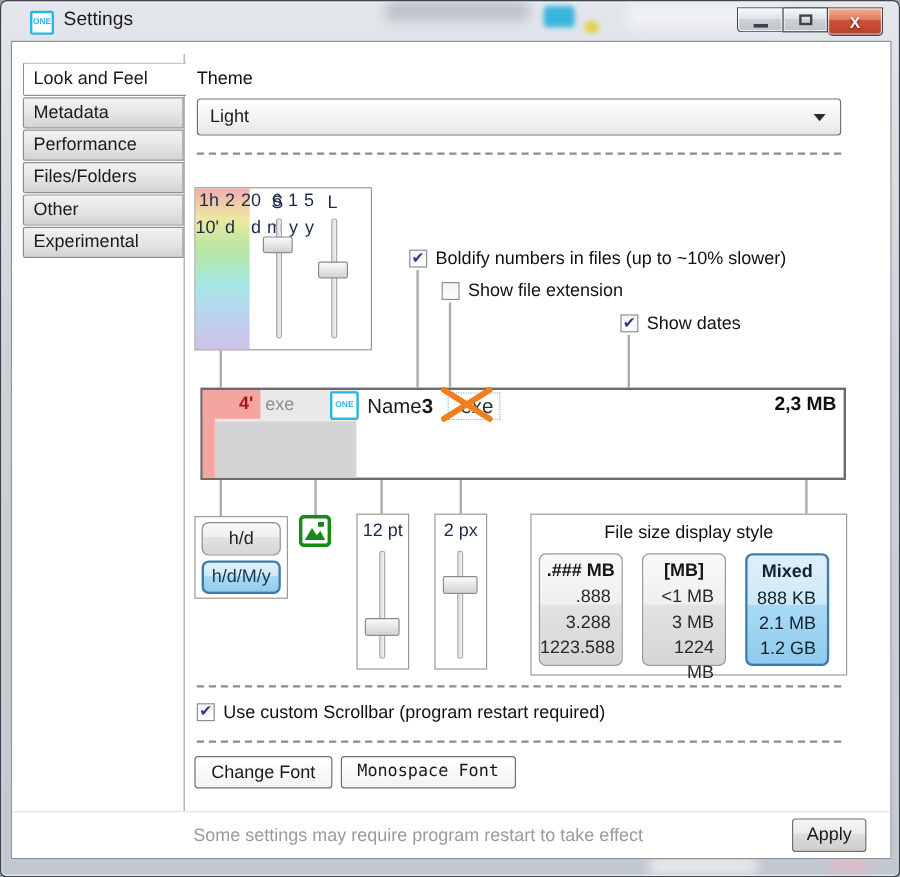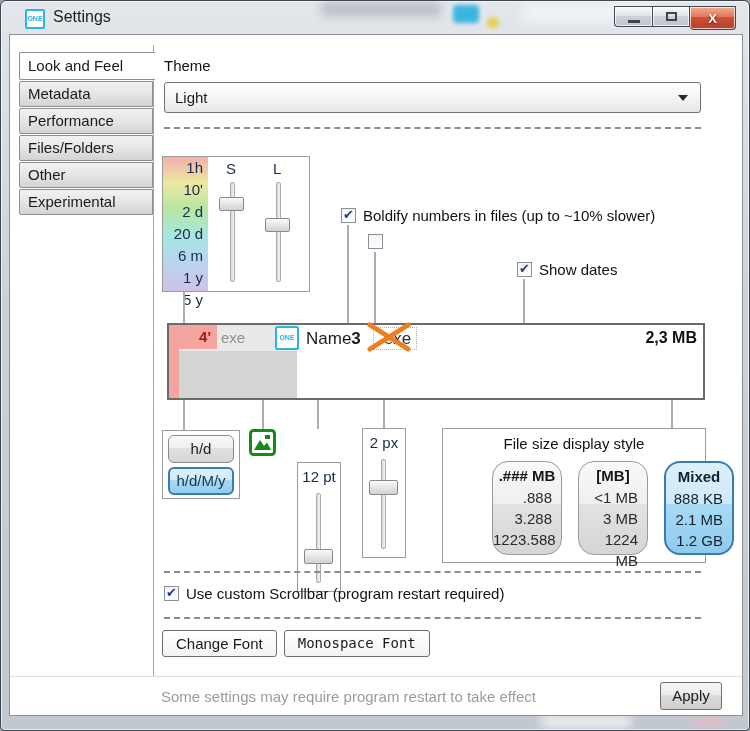--- a/index.html
+++ b/index.html
@@ -79,21 +79,21 @@
     position:absolute; right:12px; top:12px; width:0; height:0;
     border-left:5px solid transparent; border-right:5px solid transparent; border-top:6px solid #2a2a2a;
   }
   .dashed{ border-top:2px dashed #8c8c8c; height:0; }
 
   
   .palette{ left:161px; top:155px; width:148px; height:136px; border:1px solid #9b9b9b; background:#fff; }
   .rainbow{
     position:absolute; left:0; top:0; width:45px; height:134px;
     background:linear-gradient(#f2aeae 0%, #ece8a0 19%, #b6e6a4 39%, #a5e7e2 59%, #b9d4f0 79%, #d0c1e8 100%);
-    display:flex; flex-direction:column;
+    display:flex; flex-direction:row;
   }
   .rainbow span{ flex:1; font-size:15px; color:#1b2a4a; text-align:right; padding-right:5px; line-height:22px; }
   .slider-label{ position:absolute; top:3px; font-size:15px; color:#1b2a4a; }
   .vtrack{
     position:absolute; width:5px; background:linear-gradient(to right,#d8d8d8,#f4f4f4);
     border:1px solid #ababab; border-radius:2px;
   }
   .vthumb{
     position:absolute; height:14px; background:linear-gradient(#fafafa,#e8e8e8 45%,#d2d2d2);
     border:1px solid #8a8a8a; border-radius:2px;
@@ -139,24 +139,23 @@
     background:linear-gradient(#f9f9f9,#efefef 45%,#e2e2e2 46%,#d5d5d5);
     border:1px solid #8a8a8a; border-radius:6px;
   }
   .btn7.sel{
     background:linear-gradient(#e0f1fc,#cfe9f9 45%,#aadaf5 46%,#92ccee);
     border:2px solid #3a7cad; color:#16364e;
   }
   .slider-group-label{ position:absolute; top:5px; width:100%; text-align:center; font-size:15px; color:#1b2a4a; }
 
   .fs-btn{
-    position:absolute; top:32px; width:70px; height:94px; border-radius:16px;
+    position:absolute; top:32px; width:70px; height:94px; border-radius:6px;
     border:1px solid #9a9a9a; background:linear-gradient(#f9f9f9,#efefef 45%,#e2e2e2 46%,#d5d5d5);
     padding-top:3px;
-    margin-left:43px;
   }
   .fs-btn .hdr{ text-align:center; font-weight:bold; font-size:15px; color:#161616; line-height:22px; }
   .fs-btn .val{ text-align:right; font-size:15px; color:#2a2a2a; line-height:21px; padding-right:9px; }
   .fs-btn.sel{
     border:2px solid #3a7cad;
     background:linear-gradient(#dceffb,#cfe9f9 45%,#a9daf5 46%,#8fcbee);
   }
   .fs-btn.sel .hdr, .fs-btn.sel .val{ color:#14212e; }
   .fs-title{ position:absolute; top:6px; width:100%; text-align:center; font-size:15px; color:#111; }
 
@@ -239,20 +238,21 @@
     <div class="vthumb" style="left:56px; top:40px; width:25px;"></div>
     <div class="vthumb" style="left:102px; top:61px; width:25px;"></div>
   </div>
 
   <div class="cbrow" style="left:340px; top:206px;">
     <div class="cbox checked"></div>
     <div class="label">Boldify numbers in files (up to ~10% slower)</div>
   </div>
   <div class="cbrow" style="left:367px; top:233px;">
     <div class="cbox"></div>
+    <div class="label">Show file extension</div>
   </div>
   <div class="cbrow" style="left:516px; top:260px;">
     <div class="cbox checked"></div>
     <div class="label">Show dates</div>
   </div>
 
   <div class="connector" style="left:182px; top:291px; height:31px;"></div>
   <div class="connector" style="left:346px; top:224px; height:98px;"></div>
   <div class="connector" style="left:373px; top:251px; height:71px;"></div>
   <div class="connector" style="left:522px; top:278px; height:44px;"></div>
@@ -283,21 +283,21 @@
     <div class="btn7" style="position:absolute; left:5px; top:4px; width:66px; height:28px; line-height:26px;">h/d</div>
     <div class="btn7 sel" style="position:absolute; left:5px; top:36px; width:66px; height:28px; line-height:24px;">h/d/M/y</div>
   </div>
 
   <svg class="abs" style="left:248px; top:428px;" width="27" height="27" viewBox="0 0 27 27">
     <rect x="1.5" y="1.5" width="24" height="24" rx="3" fill="#ffffff" stroke="#168a16" stroke-width="3"></rect>
     <path d="M5 21 L11 11 L15 17 L18 13.5 L22 21 Z" fill="#168a16"></path>
     <rect x="16" y="6" width="5" height="4" fill="#168a16"></rect>
   </svg>
 
-  <div class="groupbox" style="left:296px; top:427px; width:44px; height:130px;margin-top:34px;">
+  <div class="groupbox" style="left:296px; top:427px; width:44px; height:130px;">
     <div class="slider-group-label">12 pt</div>
     <div class="vtrack" style="left:18px; top:30px; height:90px;"></div>
     <div class="vthumb" style="left:6px; top:86px; width:29px; height:15px;"></div>
   </div>
 
   <div class="groupbox" style="left:361px; top:427px; width:44px; height:130px;">
     <div class="slider-group-label">2 px</div>
     <div class="vtrack" style="left:18px; top:30px; height:90px;"></div>
     <div class="vthumb" style="left:6px; top:51px; width:29px; height:15px;"></div>
   </div>

